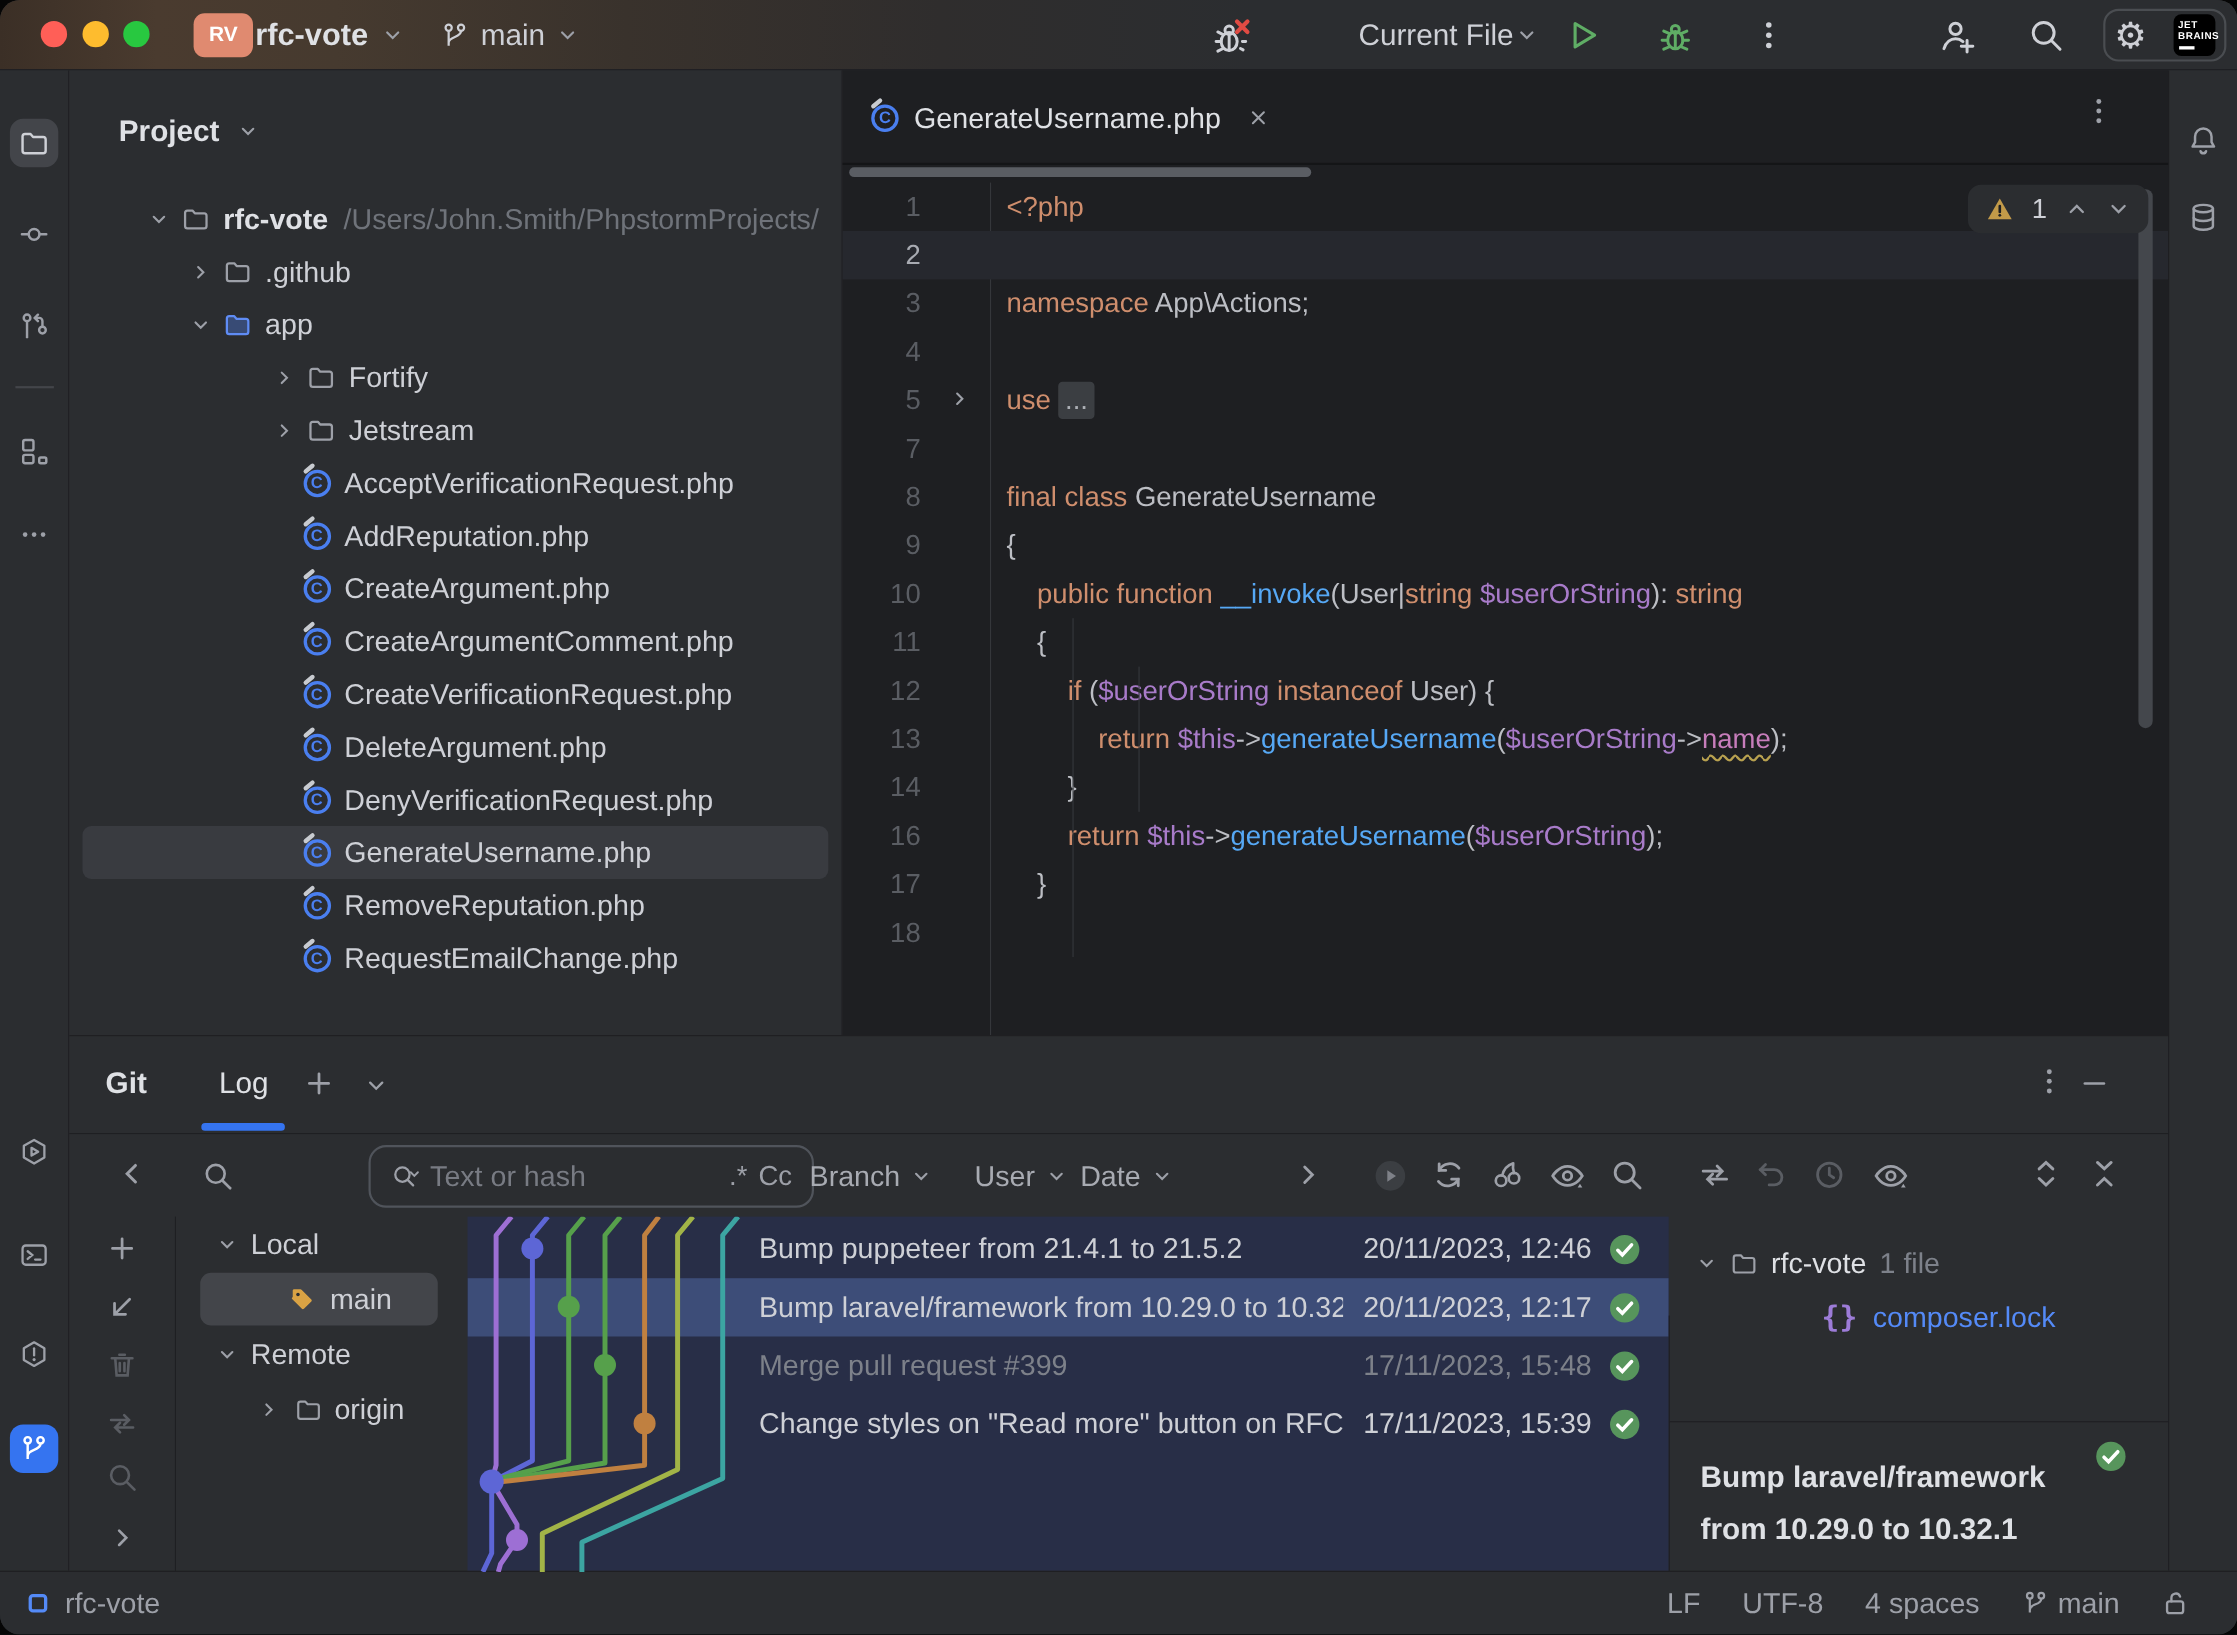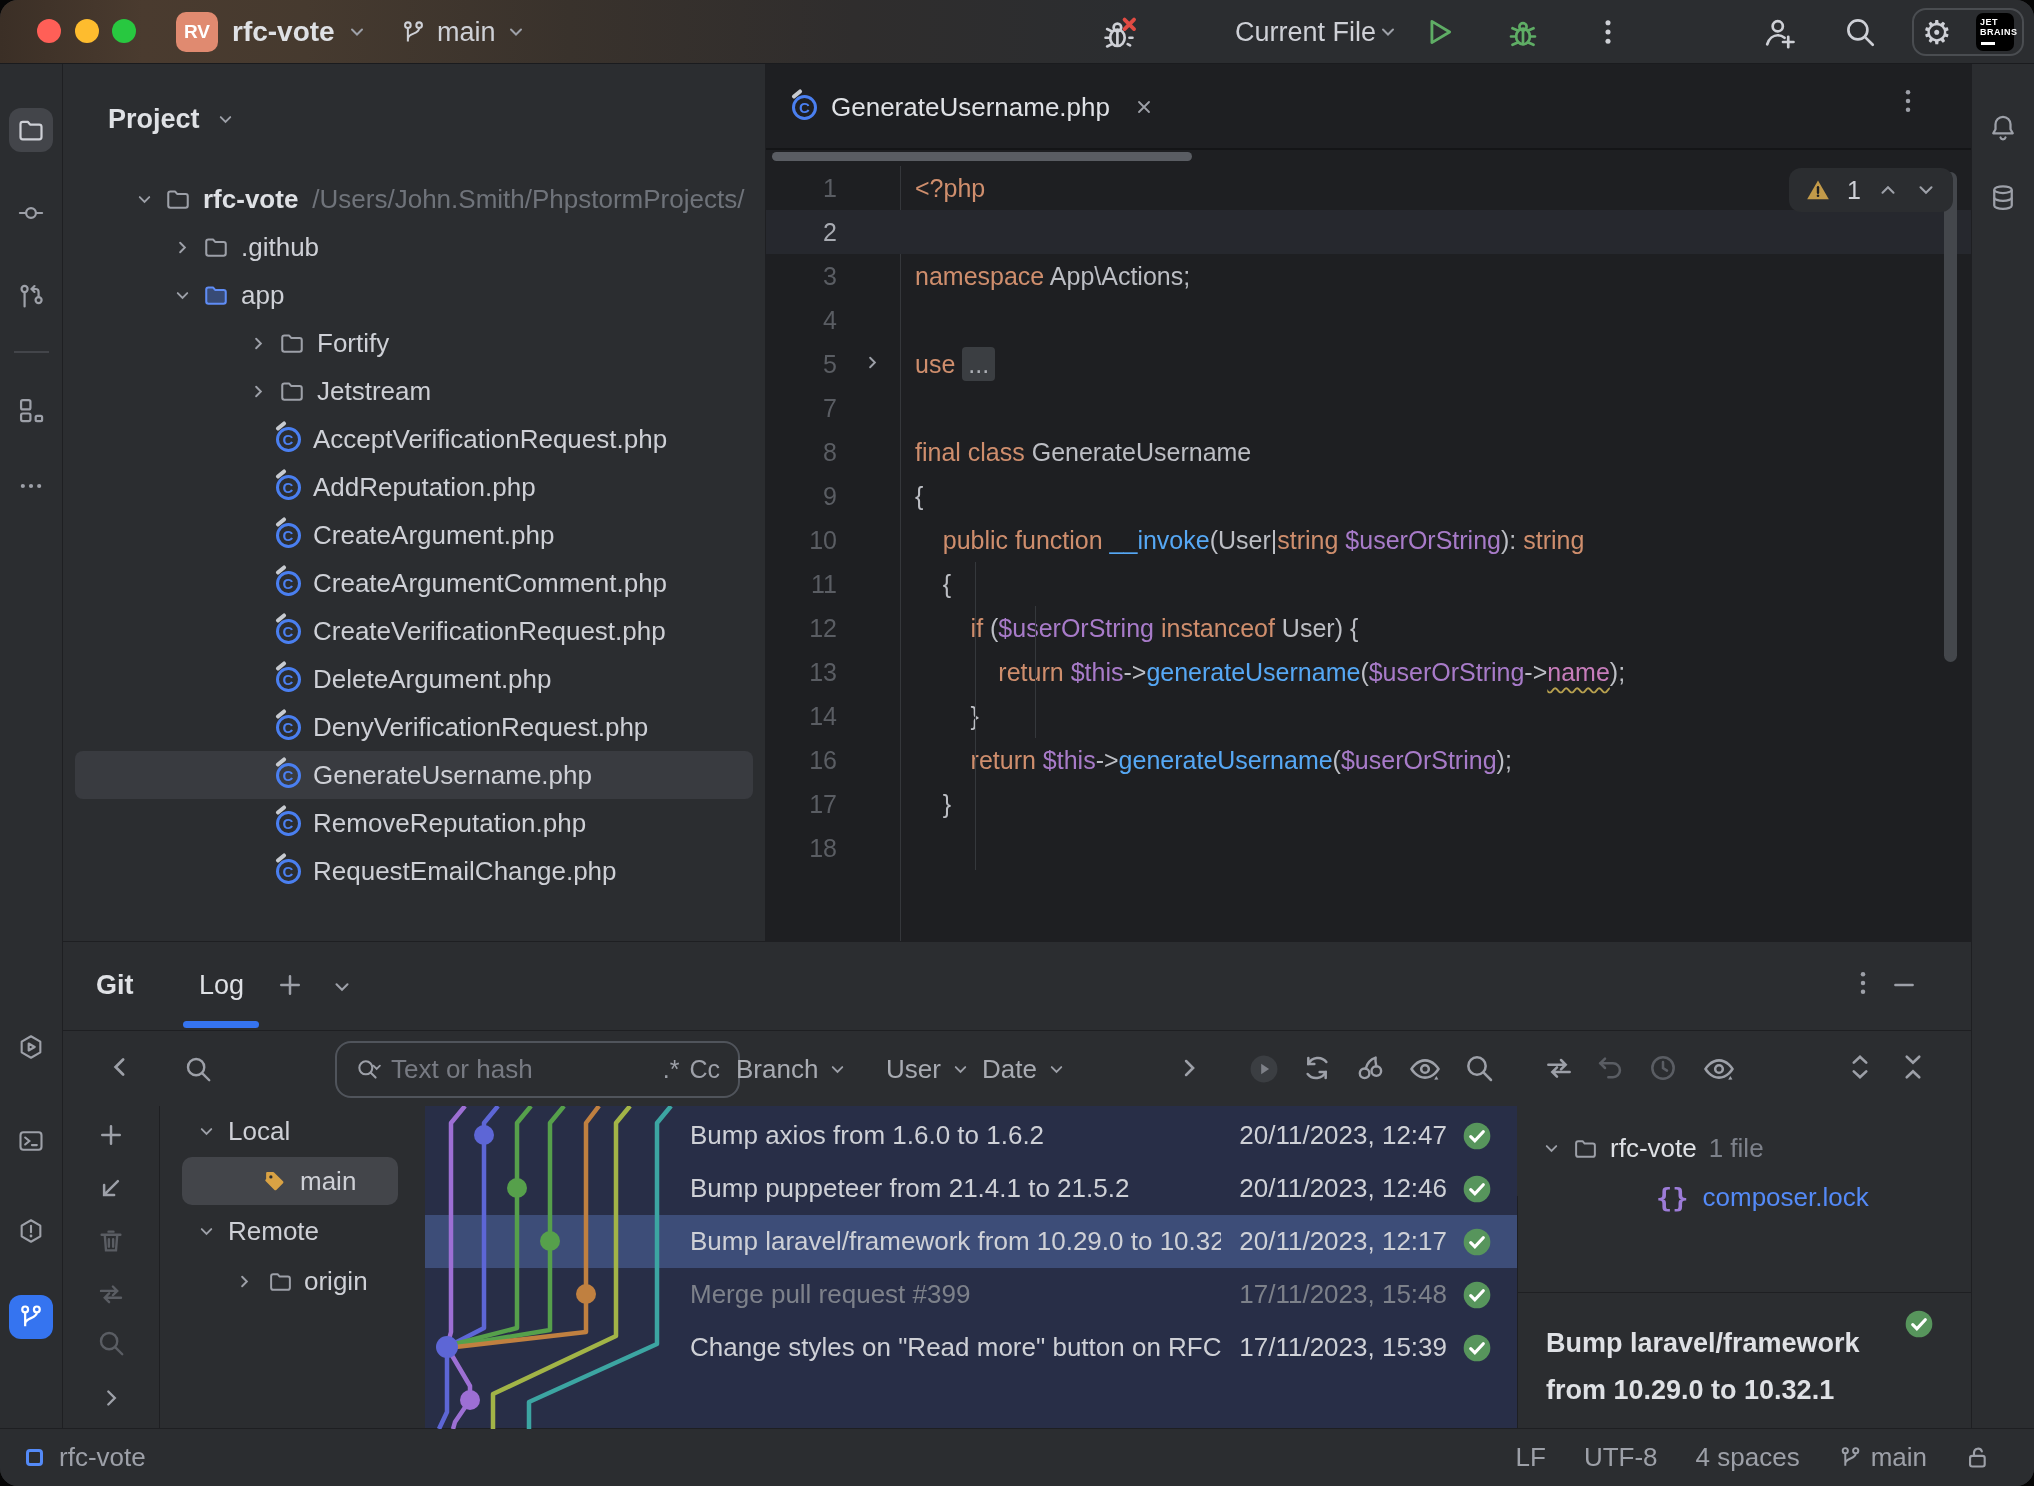--- a/index.html
+++ b/index.html
@@ -8,21 +8,21 @@
   #window{position:relative;width:2034px;height:1486px;background:#2b2d30;border-radius:18px;overflow:hidden;}
 
   
   #titlebar{position:absolute;left:0;top:0;width:2034px;height:64px;
     background:linear-gradient(90deg,#3b2f26 0%,#4a3b2f 7%,#463a2f 15%,#39322c 28%,#2f2d2d 42%,#2b2d30 56%,#2b2d30 100%);
     border-bottom:1px solid #1a1b1e;}
   .light{position:absolute;top:19px;width:24px;height:24px;border-radius:50%;}
   #light-red{left:37px;background:#ff5f57;}
   #light-yellow{left:75px;background:#febc2e;}
   #light-green{left:112px;background:#28c840;}
-  #proj-badge{position:absolute;left:176px;top:12px;width:42px;height:40px;border-radius:10px;background:#e08a70;
+  #proj-badge{position:absolute;left:176px;top:12px;width:54px;height:40px;border-radius:10px;background:#e08a70;
     color:#fff;font-weight:bold;font-size:19px;display:flex;align-items:center;justify-content:center;}
   #proj-name{position:absolute;left:232px;top:0;height:64px;display:flex;align-items:center;gap:12px;color:#dfe1e5;font-size:28px;font-weight:bold;}
   #branch-widget{position:absolute;left:400px;top:0;height:64px;display:flex;align-items:center;gap:10px;color:#ced0d6;font-size:27px;}
   #stopdebug{position:absolute;left:1100px;top:14px;}
   #run-config{position:absolute;left:1235px;top:0;height:64px;display:flex;align-items:center;gap:2px;color:#ced0d6;font-size:27px;}
   #run-btn{position:absolute;left:1422px;top:15px;}
   #debug-btn{position:absolute;left:1505px;top:14px;}
   #tb-more{position:absolute;left:1592px;top:16px;}
   #tb-adduser{position:absolute;left:1762px;top:15px;}
   #tb-search{position:absolute;left:1843px;top:15px;}
@@ -780,30 +780,20 @@
               <svg width="25" height="25" viewBox="0 0 24 24" fill="none" stroke="#9da0a8" stroke-width="1.9" stroke-linejoin="round">
                 <path d="M3 7c0-1.1.9-2 2-2h4.2l2 2.3H19c1.1 0 2 .9 2 2V18c0 1.1-.9 2-2 2H5c-1.1 0-2-.9-2-2z"></path>
               </svg>
             </span>
           <span>origin</span>
         </div>
       </div>
 
       <div id="commit-list">
         <div id="commit-rows">
-            <div class="commit-row">
-              <span class="subj">Bump axios from 1.6.0 to 1.6.2</span>
-              <span class="cdate">20/11/2023, 12:47</span>
-              <span>
-                <svg width="32" height="32" viewBox="0 0 24 24">
-                  <circle cx="12" cy="12" r="10" fill="#57955C"></circle>
-                  <path d="M7.3 12.5l3.1 3.1 6.3-6.8" stroke="#fff" stroke-width="2.4" fill="none" stroke-linecap="round"></path>
-                </svg>
-              </span>
-            </div>
             <div class="commit-row">
               <span class="subj">Bump puppeteer from 21.4.1 to 21.5.2</span>
               <span class="cdate">20/11/2023, 12:46</span>
               <span>
                 <svg width="32" height="32" viewBox="0 0 24 24">
                   <circle cx="12" cy="12" r="10" fill="#57955C"></circle>
                   <path d="M7.3 12.5l3.1 3.1 6.3-6.8" stroke="#fff" stroke-width="2.4" fill="none" stroke-linecap="round"></path>
                 </svg>
               </span>
             </div>

